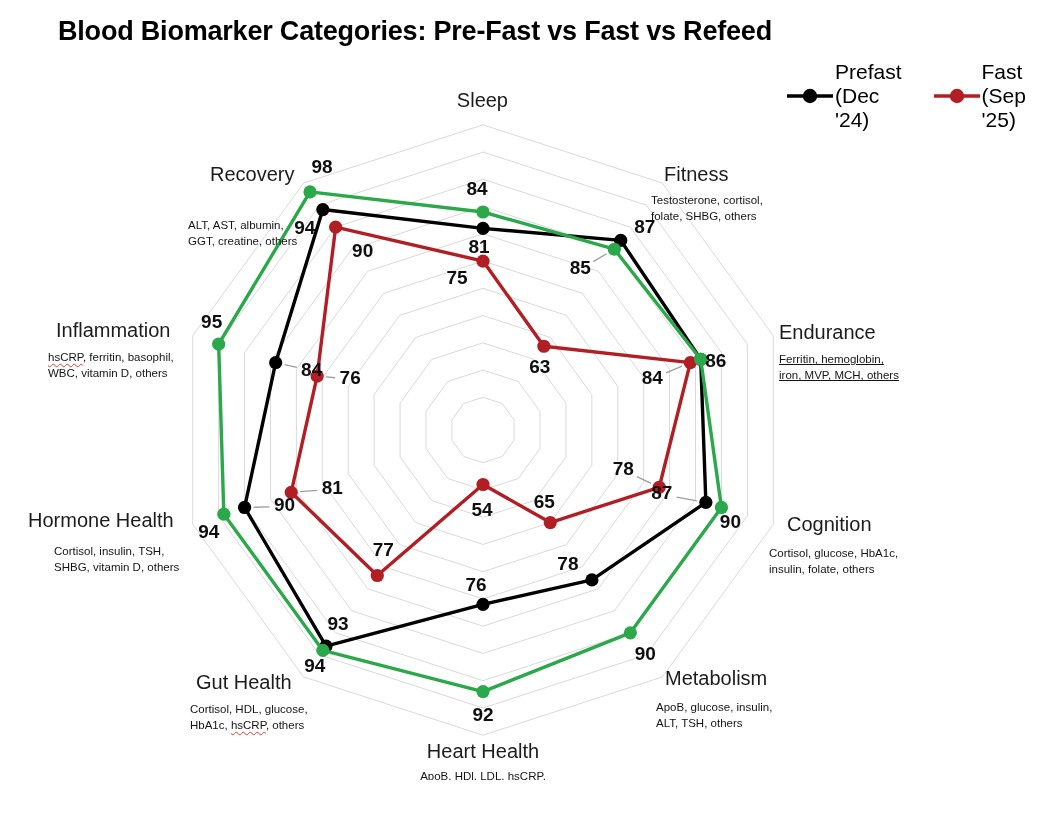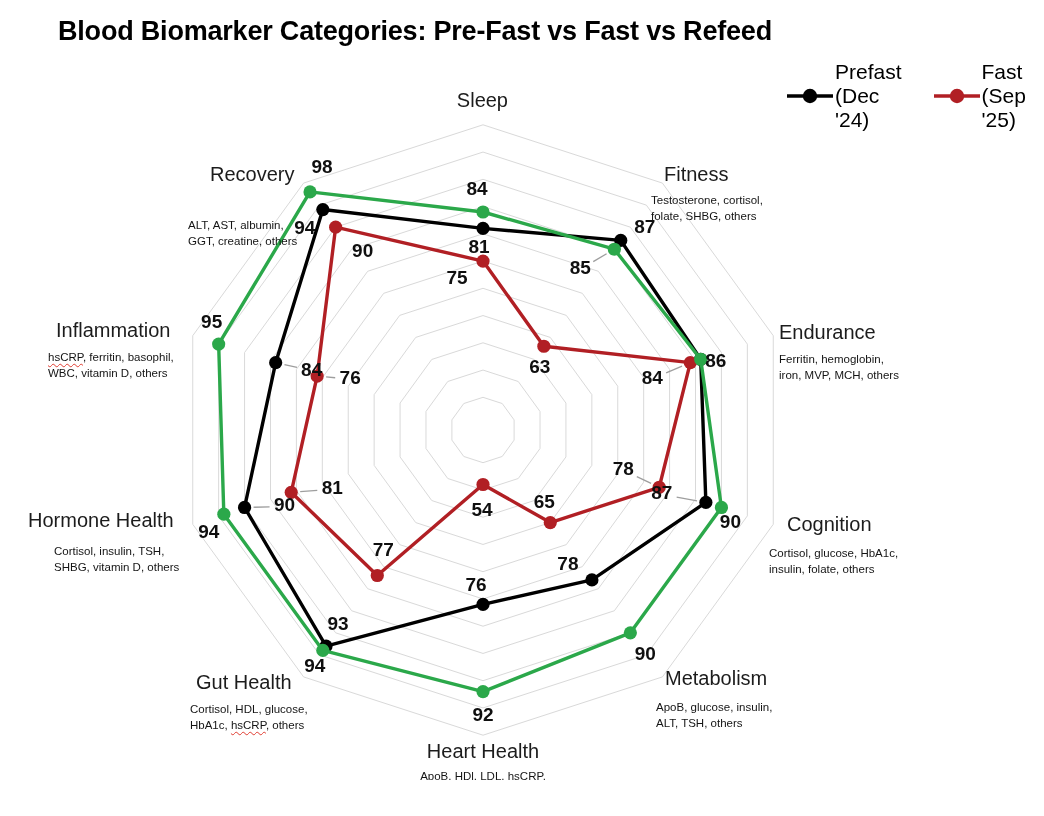--- a/index.html
+++ b/index.html
@@ -16,21 +16,21 @@
   .ax { position:absolute; color:#1c1c1c; }
   .ax .t { font-size:20px; color:#1c1c1c; }
   .sub { position:absolute; font-size:11.5px; line-height:1.4; white-space:pre-line; color:#141414; }
   .sq { text-decoration-line:underline; text-decoration-style:wavy; text-decoration-color:#e03c31; text-decoration-thickness:1px; text-underline-offset:2px; }
 
   .t-sleep        { left:404px; top:89px;  width:104px; text-align:right; }
   .s-sleep        { left:516px; top:91px; }
   .t-fitness      { left:664px; top:163px; }
   .s-fitness      { left:651px; top:192px; }
   .t-endurance    { left:779px; top:321px; }
-  .s-endurance    { left:779px; top:351px; }
+  .s-endurance    { left:779px; top:351px;text-decoration:underline; }
   .t-cognition    { left:787px; top:513px; }
   .s-cognition    { left:769px; top:545px; }
   .t-metabolism   { left:665px; top:667px; }
   .s-metabolism   { left:656px; top:699px; }
   .t-heart        { left:398px; top:740px; width:170px; text-align:center; }
   .s-heart        { left:383px; top:768px; width:200px; text-align:center; }
   .t-gut          { left:196px; top:671px; }
   .s-gut          { left:190px; top:701px; }
   .t-hormone      { left:28px;  top:509px; }
   .s-hormone      { left:54px;  top:543px; }

